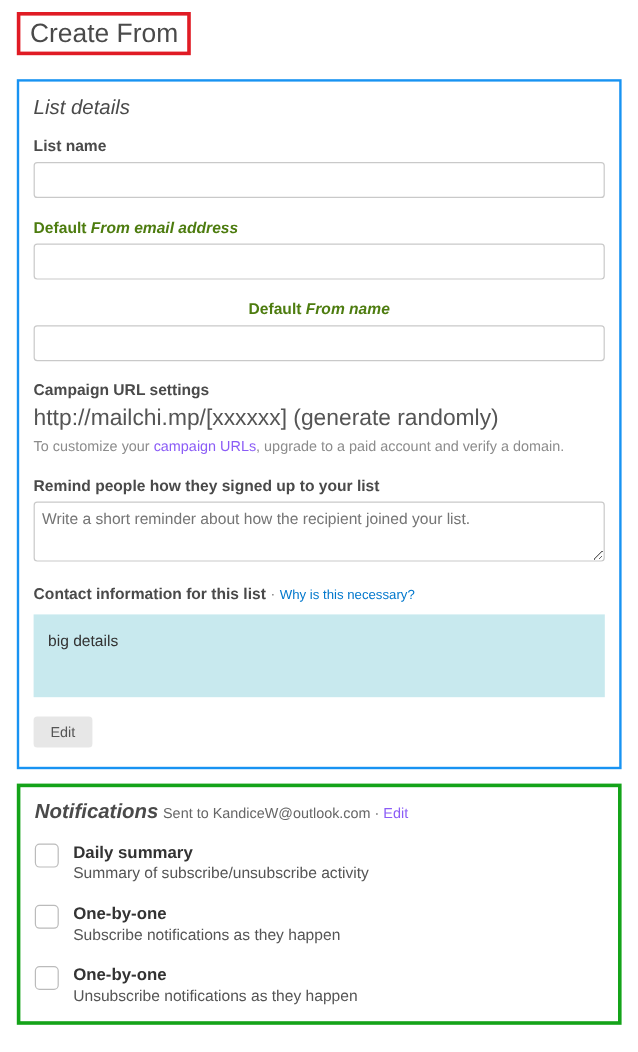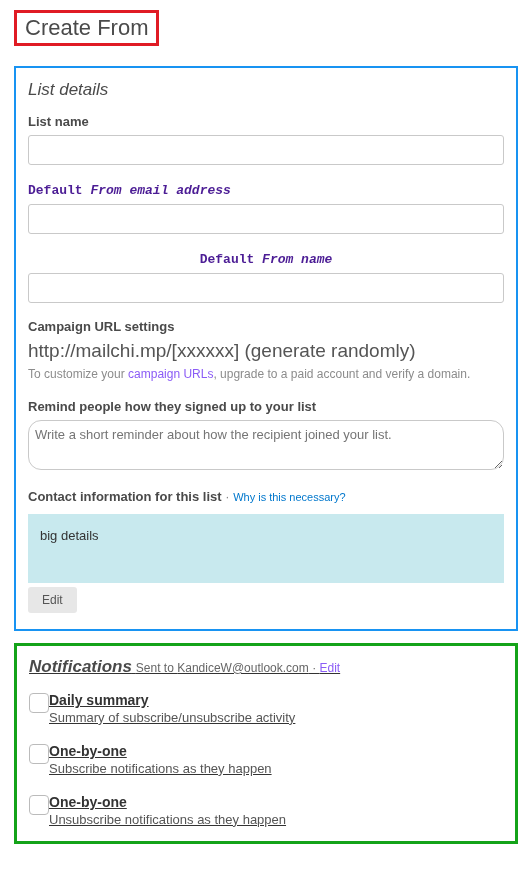--- a/index.html
+++ b/index.html
@@ -22,21 +22,20 @@
   }
   .section {
     border: 2px solid #1893f2;
     padding: 12px 12px 16px 12px;
     margin-bottom: 12px;
   }
   .section-green {
     border: 3px solid #14a319;
     padding: 10px 12px 14px 12px;
     margin-bottom: 44px;
-    text-decoration: underline;
   }
   .section-title {
     font-style: italic;
     font-weight: 400;
     font-size: 17px;
     color: #4a4a4a;
     margin-bottom: 14px;
   }
   .section-title-inline {
     font-style: italic;
@@ -49,41 +48,40 @@
   .label {
     font-size: 13px;
     font-weight: 700;
     color: #4a4a4a;
     display: block;
     margin-bottom: 6px;
   }
   .label-partial {
     font-size: 13px;
     font-weight: 700;
-    color: #4c1d95;
+    color: #4d7c0f;
     display: inline;
-    font-family: Liberation Mono, monospace;
   }
   .label-italic {
     font-style: italic;
     font-weight: 700;
   }
   .text-input {
     width: 100%;
     height: 30px;
     border: 1px solid #c9c9c9;
     border-radius: 3px;
     padding: 4px 6px;
     font-size: 13px;
   }
   .textarea-input {
     width: 100%;
     height: 50px;
     border: 1px solid #c9c9c9;
-    border-radius: 13px;
+    border-radius: 3px;
     padding: 6px 6px;
     font-size: 13px;
     color: #555;
     resize: vertical;
     font-family: inherit;
   }
   .url-line {
     font-size: 19px;
     color: #555;
     margin-bottom: 4px;
@@ -110,21 +108,21 @@
     font-weight: 700;
     color: #4a4a4a;
     margin-bottom: 10px;
   }
   .contact-row .link-sm { font-weight: 400; }
   .info-box {
     background: #c8e9ee;
     padding: 14px 12px 40px 12px;
     font-size: 13px;
     color: #333;
-    margin-bottom: 4px;
+    margin-bottom: 16px;
   }
   .edit-btn {
     background: #e7e7e7;
     border: none;
     color: #555;
     font-size: 12px;
     padding: 6px 14px;
     border-radius: 3px;
     cursor: pointer;
   }
@@ -133,20 +131,21 @@
     line-height: 1.3;
   }
   .notif-sub {
     font-size: 12px;
     color: #666;
     font-weight: 400;
   }
   .check-row {
     display: flex;
     align-items: flex-start;
+    gap: 12px;
     margin-bottom: 18px;
   }
   .check-row:last-child { margin-bottom: 0; }
   .checkbox {
     width: 20px;
     height: 20px;
     border: 1px solid #bbb;
     border-radius: 4px;
     flex-shrink: 0;
     margin-top: 1px;

